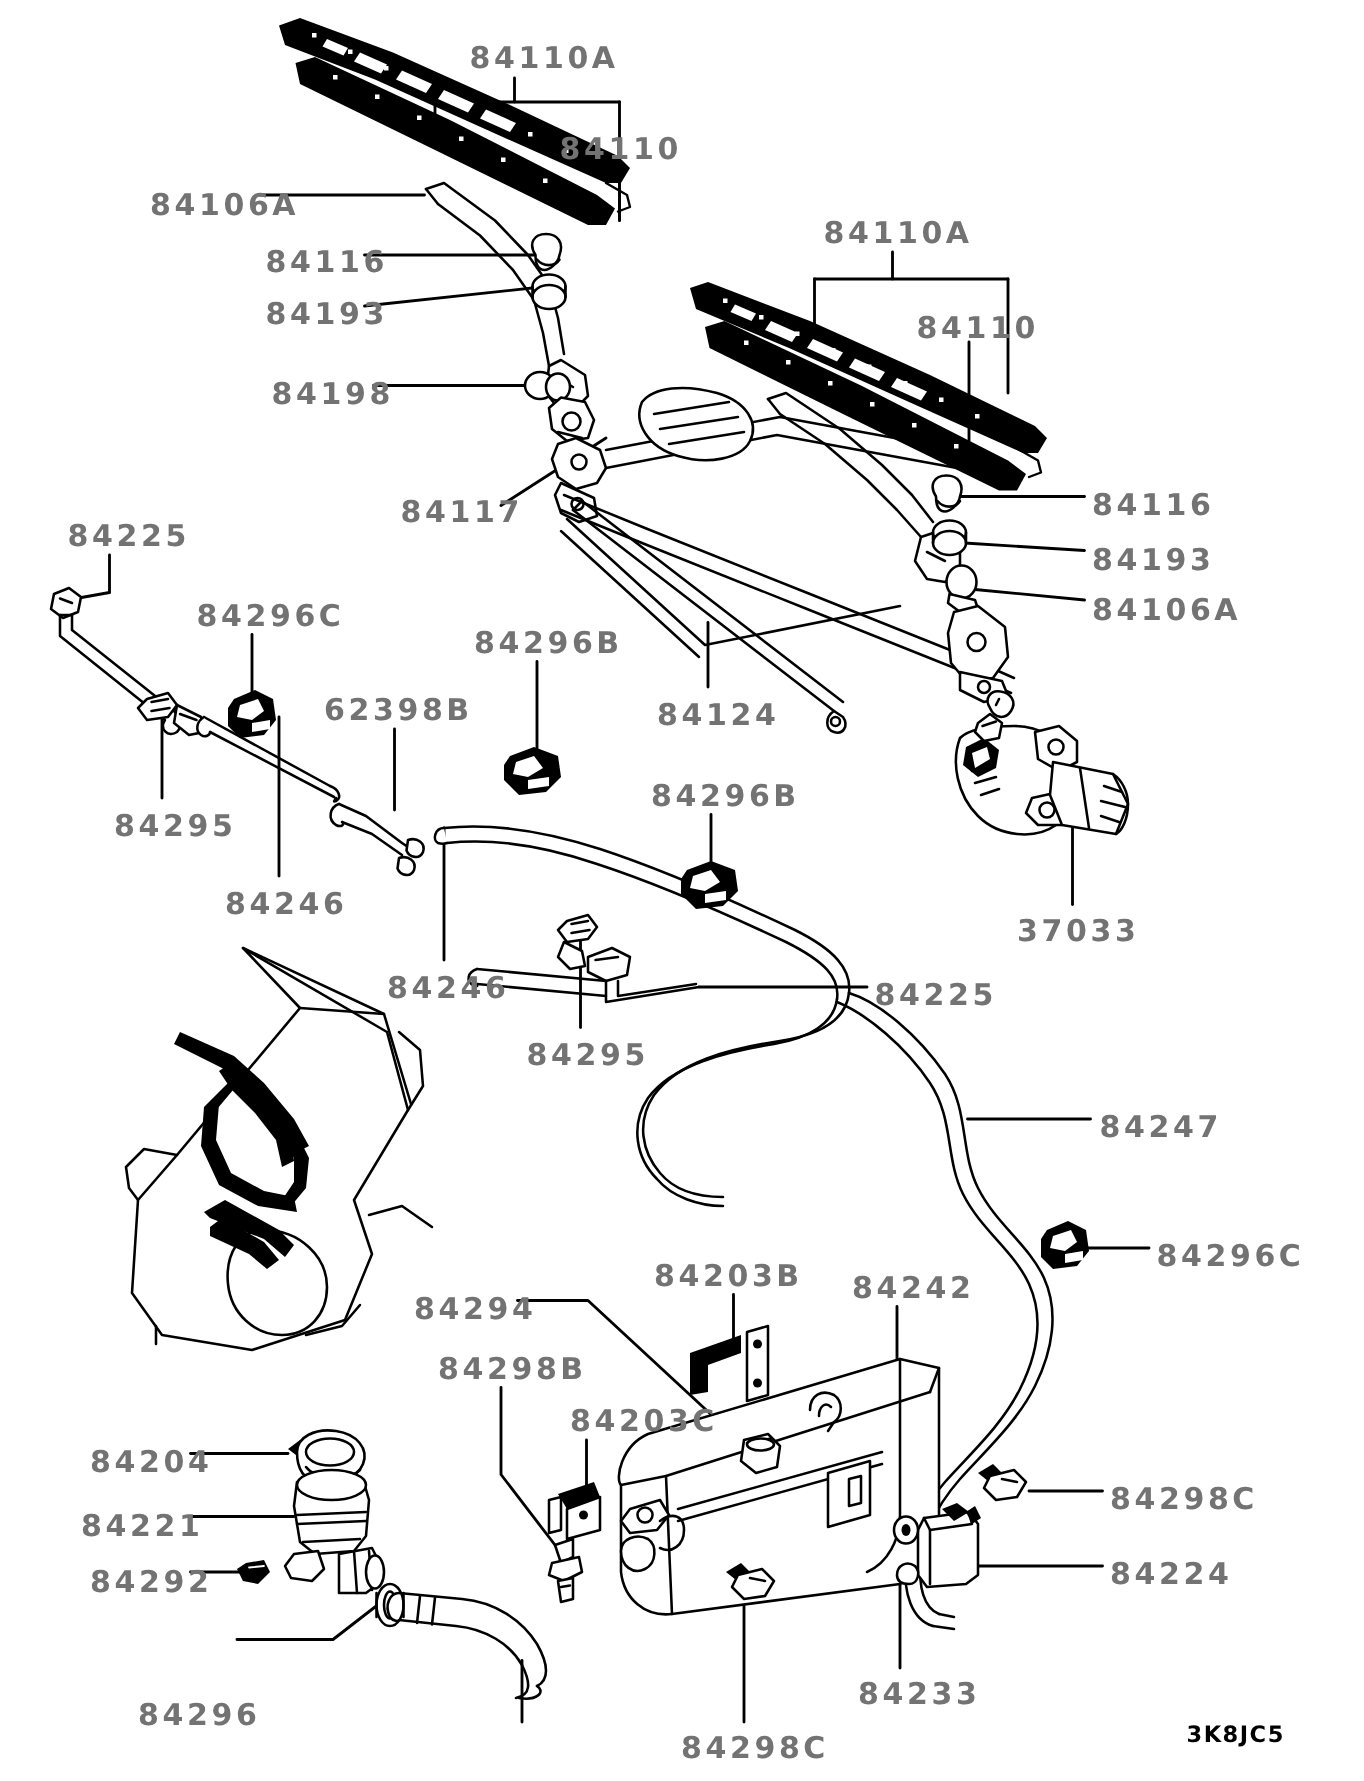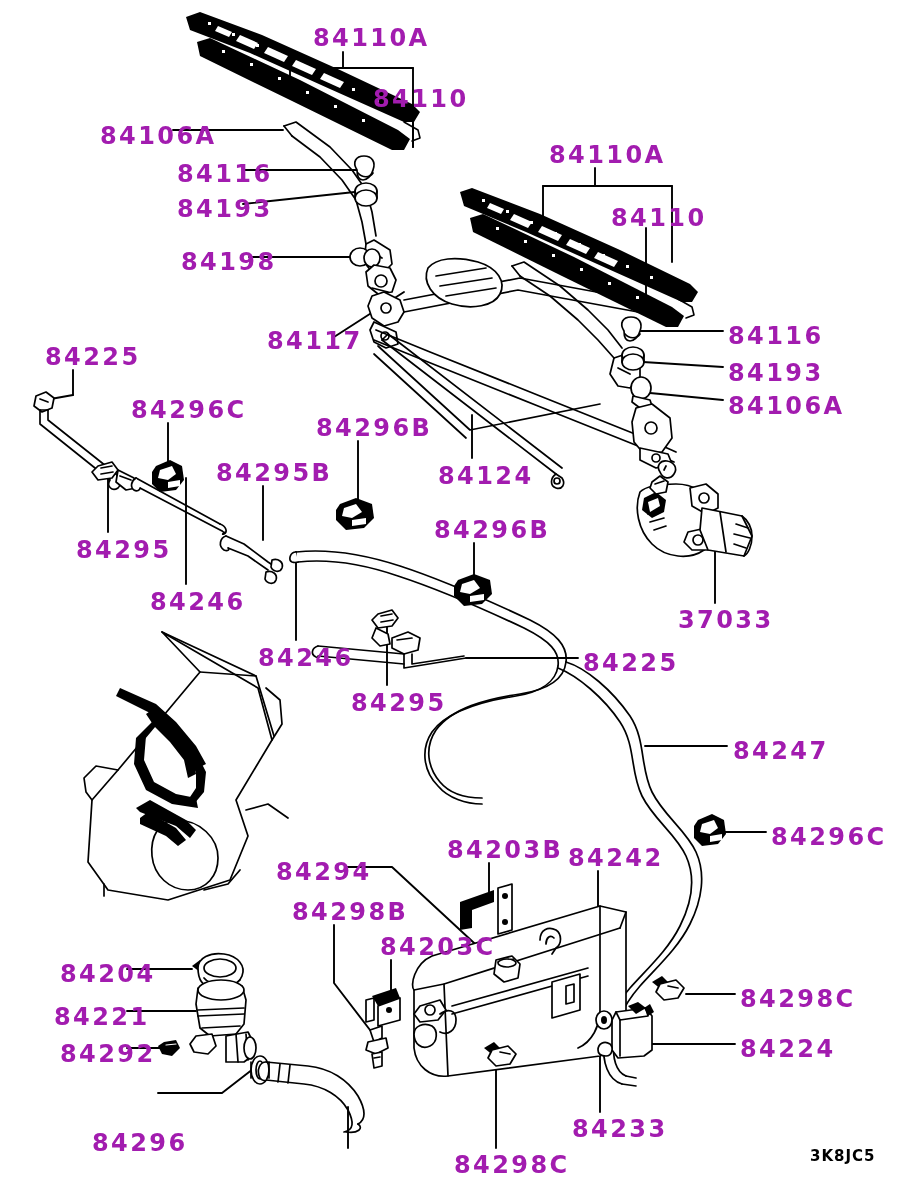--- a/index.html
+++ b/index.html
@@ -7,36 +7,35 @@
     position:relative;
     width:909px;height:1187px;
     background:#ffffff;
     overflow:hidden;
     font-family:"DejaVu Sans",sans-serif;
   }
   #art{position:absolute;left:0;top:0;width:909px;height:1187px;}
   .lbl{
     position:absolute;
     font-family:"DejaVu Sans",sans-serif;
-    font-size:24px;
+    font-size:20px;
     font-weight:700;
     letter-spacing:2.4px;
-    color:#a21caf;
+    color:#737373;
     white-space:nowrap;
     line-height:20px;
   }
   .code{
     position:absolute;
     font-family:"DejaVu Sans",sans-serif;
     font-size:15px;
     font-weight:700;
     letter-spacing:1px;
     color:#000000;
     white-space:nowrap;
-    margin-left:19px;
   }
 </style>
 </head>
 <body>
 
 <div id="sheet">
 
   <svg id="art" viewBox="0 0 909 1187" xmlns="http://www.w3.org/2000/svg">
     <g fill="none" stroke="#000000" stroke-width="1.7" stroke-linecap="round" stroke-linejoin="round">
 
@@ -530,33 +529,33 @@
   <div class="lbl" style="left:177px;top:199px;">84193</div>
   <div class="lbl" style="left:181px;top:252px;">84198</div>
   <div class="lbl" style="left:267px;top:331px;">84117</div>
   <div class="lbl" style="left:549px;top:145px;">84110A</div>
   <div class="lbl" style="left:611px;top:208px;">84110</div>
   <div class="lbl" style="left:728px;top:326px;">84116</div>
   <div class="lbl" style="left:728px;top:363px;">84193</div>
   <div class="lbl" style="left:728px;top:396px;">84106A</div>
   <div class="lbl" style="left:45px;top:347px;">84225</div>
   <div class="lbl" style="left:131px;top:400px;">84296C</div>
-  <div class="lbl" style="left:216px;top:463px;">84295B</div>
+  <div class="lbl" style="left:216px;top:463px;">62398B</div>
   <div class="lbl" style="left:316px;top:418px;">84296B</div>
   <div class="lbl" style="left:434px;top:520px;">84296B</div>
   <div class="lbl" style="left:438px;top:466px;">84124</div>
   <div class="lbl" style="left:76px;top:540px;">84295</div>
   <div class="lbl" style="left:150px;top:592px;">84246</div>
   <div class="lbl" style="left:258px;top:648px;">84246</div>
   <div class="lbl" style="left:351px;top:693px;">84295</div>
   <div class="lbl" style="left:583px;top:653px;">84225</div>
   <div class="lbl" style="left:678px;top:610px;">37033</div>
   <div class="lbl" style="left:733px;top:741px;">84247</div>
   <div class="lbl" style="left:771px;top:827px;">84296C</div>
-  <div class="lbl" style="left:447px;top:840px;">84203B</div>
+  <div class="lbl" style="left:436px;top:840px;">84203B</div>
   <div class="lbl" style="left:568px;top:848px;">84242</div>
   <div class="lbl" style="left:276px;top:862px;">84294</div>
   <div class="lbl" style="left:292px;top:902px;">84298B</div>
   <div class="lbl" style="left:351px;top:937px;margin-left:29px;">84203C</div>
   <div class="lbl" style="left:60px;top:964px;">84204</div>
   <div class="lbl" style="left:54px;top:1007px;">84221</div>
   <div class="lbl" style="left:60px;top:1044px;">84292</div>
   <div class="lbl" style="left:92px;top:1089px;margin-top:44px;">84296</div>
   <div class="lbl" style="left:740px;top:989px;">84298C</div>
   <div class="lbl" style="left:740px;top:1039px;">84224</div>

